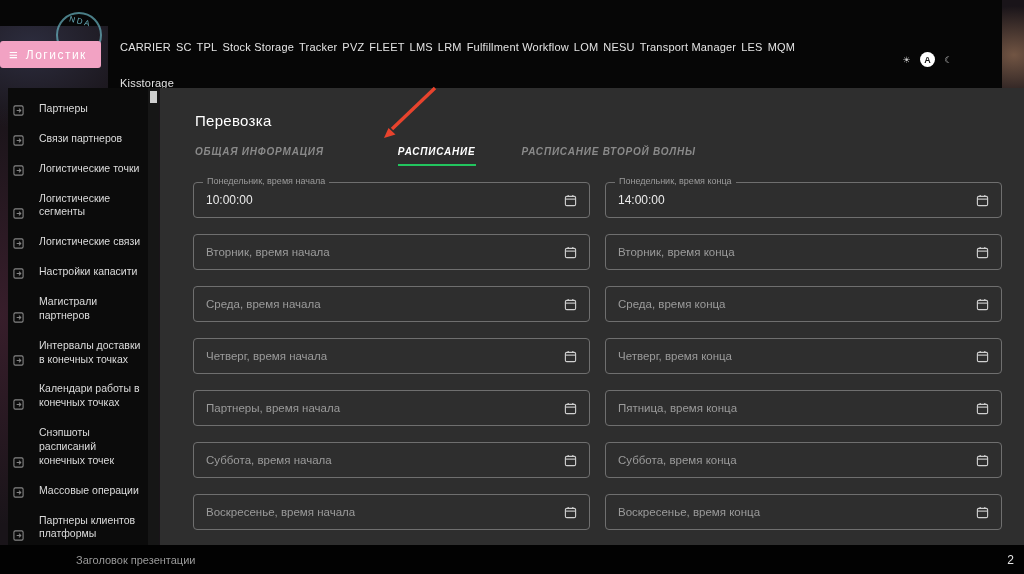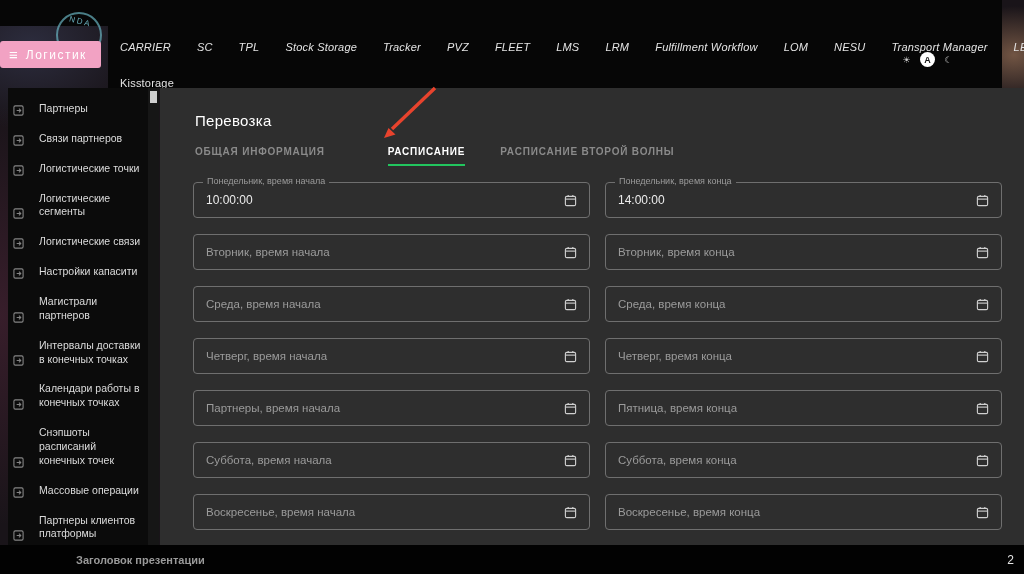--- a/index.html
+++ b/index.html
@@ -9,21 +9,21 @@
     background:
       radial-gradient(90px 70px at 1014px 55px, rgba(186,138,102,.55), transparent 70%),
       radial-gradient(260px 160px at 88% 100%, rgba(160,70,110,.38), transparent 70%),
       radial-gradient(220px 300px at 0% 55%, rgba(120,50,80,.32), transparent 70%),
       radial-gradient(160px 120px at 3% 8%, rgba(80,90,130,.35), transparent 70%),
       #191419;
   }
   
   .topstrip{position:absolute;left:0;top:0;width:1002px;height:26px;background:#060606;}
   .navbar{position:absolute;left:108px;top:26px;width:894px;height:62px;background:#060606;}
-  .nav-row1{display:flex;align-items:center;gap:26px;padding:9px 0 0 12px;height:24px;font-style:italic;}
+  .nav-row1{display:flex;align-items:center;gap:5px;padding:9px 0 0 12px;height:24px;}
   .nav-row2{display:flex;align-items:flex-end;padding:8px 0 0 12px;height:22px;}
   .nav-item{font-size:11px;color:#e4e4e4;font-weight:500;white-space:nowrap;cursor:pointer;letter-spacing:.2px;}
   
   .logo{position:absolute;left:0;top:41px;width:101px;height:27px;background:#f2a2c3;border-radius:3px;
         display:flex;align-items:center;gap:8px;padding-left:9px;box-sizing:border-box;z-index:4;}
   .logo .burger{color:#fff;font-size:15px;line-height:1;}
   .logo .logo-text{color:#fff;font-size:12px;letter-spacing:1.5px;}
   .nda{position:absolute;left:56px;top:12px;width:46px;height:46px;border:2px solid rgba(110,190,205,.65);
        border-radius:50%;z-index:3;box-sizing:border-box;}
   .nda span{position:absolute;left:11px;top:3px;color:rgba(120,200,215,.85);font-size:8px;letter-spacing:2px;transform:rotate(14deg);}
@@ -35,35 +35,35 @@
   
   .sidebar{position:absolute;left:8px;top:88px;bottom:29px;width:140px;background:#0b0b0b;padding-top:6px;box-sizing:border-box;}
   .side-item{display:flex;align-items:flex-end;gap:15px;padding:8px 0 8px 4px;cursor:pointer;}
   .side-icon{flex:0 0 auto;margin-left:1px;display:flex;opacity:.85;}
   .side-label{font-size:10.5px;color:#dcdcdc;line-height:1.32;width:102px;}
   .scroll-track{position:absolute;left:148px;top:88px;width:11px;bottom:29px;background:#161616;}
   .scroll-thumb{position:absolute;top:3px;left:2px;width:7px;height:12px;background:#cfcfcf;cursor:pointer;}
   
   .panel{position:absolute;left:160px;top:88px;width:976px;bottom:29px;background:#2e2e2e;}
   .panel-title{position:absolute;left:35px;top:24px;font-size:15px;color:#fff;font-weight:500;letter-spacing:.3px;}
-  .tabs{position:absolute;left:35px;top:58px;display:flex;gap:35px;}
+  .tabs{position:absolute;left:35px;top:58px;display:flex;gap:46px;font-style:italic;}
   .tab{font-size:10px;font-weight:bold;letter-spacing:.8px;color:#8a8a8a;padding-bottom:7px;cursor:pointer;white-space:nowrap;}
   .tab.active{color:#fff;border-bottom:2px solid #22c55e;margin-left:28px;}
   .form-grid{position:absolute;left:33px;top:94px;width:809px;display:grid;grid-template-columns:1fr 1fr;column-gap:15px;row-gap:16px;}
   .field{position:relative;height:36px;border:1px solid #6f6f6f;border-radius:4px;display:flex;align-items:center;
          justify-content:space-between;padding:8px 12px;box-sizing:border-box;cursor:text;}
   .inner-label{color:#9b9b9b;font-size:11.5px;}
   .field-value{color:#ececec;font-size:12px;}
   .float-label{position:absolute;top:-7px;left:9px;background:#2e2e2e;padding:0 4px;font-size:9px;color:#9b9b9b;white-space:nowrap;}
   .cal{display:flex;cursor:pointer;}
   
   .arrow{position:absolute;left:372px;top:86px;width:80px;height:60px;z-index:5;pointer-events:none;}
   
   .footer{position:absolute;left:0;bottom:0;width:100%;height:29px;background:#020202;display:flex;align-items:center;z-index:6;}
-  .footer-title{margin-left:76px;font-size:11px;color:#9a9a9a;font-weight:bold;}
+  .footer-title{margin-left:76px;font-size:11px;color:#9a9a9a;}
   .footer-page{margin-left:auto;margin-right:10px;font-size:12px;color:#e5e5e5;}
 </style>
 </head>
 <body>
 
 <div class="topstrip"></div>
 
 <div class="nda">
     <span>NDA</span>
   </div>

